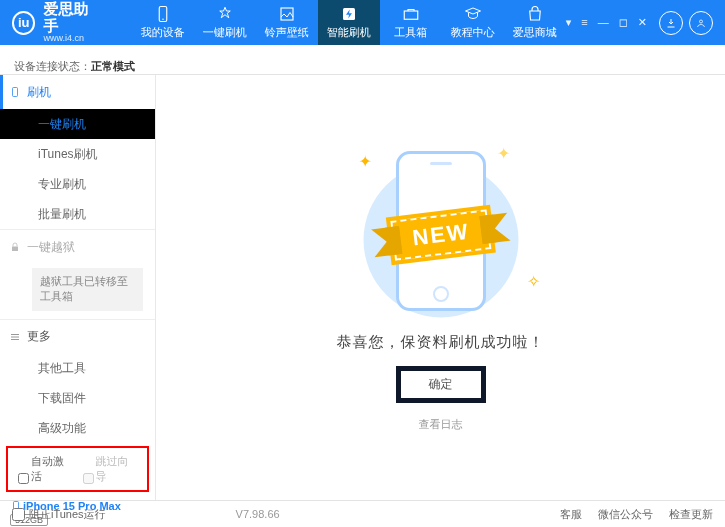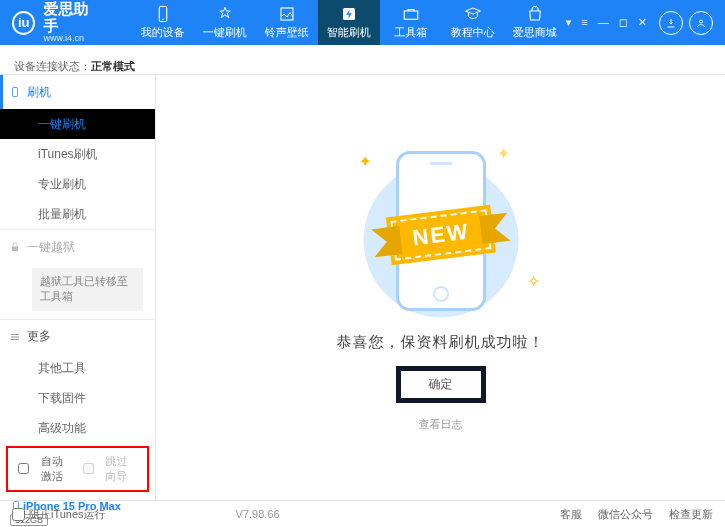--- a/index.html
+++ b/index.html
@@ -23,21 +23,21 @@
 .status-bar .value { color: #333; font-weight: bold; }
 .body { display: flex; height: 425px; }
 .sidebar { width: 156px; border-right: 1px solid #e8e8e8; display: flex; flex-direction: column; font-size: 12px; }
 .side-section { border-bottom: 1px solid #eee; }
 .side-header { display: flex; align-items: center; height: 34px; padding-left: 6px; color: #555; gap: 6px; cursor: pointer; border-left: 3px solid transparent; }
 .side-header.accent { border-left-color: #1e83f7; color: #1e83f7; }
 .side-sub { height: 30px; display: flex; align-items: center; padding-left: 38px; color: #666; cursor: pointer; }
 .side-sub.active { background: #000000; color: #1e83f7; }
 .side-sub-box { margin: 4px 12px 8px 32px; background: #f2f2f2; color: #888; font-size: 11px; padding: 6px 8px; line-height: 1.4; }
 .checkbox-row { padding: 6px 10px; display: flex; gap: 10px; font-size: 11px; color: #666; border: 2px solid #f00; margin: 2px 6px; }
-.checkbox-row label { display: flex; align-items: center; gap: 12px; }
+.checkbox-row label { display: flex; align-items: flex-end; gap: 2px; }
 .checkbox-row input { width: 11px; height: 11px; }
 .checkbox-row .disabled { color: #bbb; }
 .device-info { padding: 6px 10px; font-size: 11px; }
 .device-name { color: #1e83f7; font-weight: bold; display: flex; align-items: center; gap: 1px; }
 .storage-badge { display: inline-block; border: 1px solid #999; color: #666; font-size: 9px; padding: 0 4px; margin-top: 2px; border-radius: 2px; }
 .content { flex: 1; display: flex; flex-direction: column; align-items: center; justify-content: center; gap: 14px; position: relative; }
 .illus { width: 200px; height: 175px; position: relative; }
 .circle-bg { position: absolute; left: 50%; top: 55%; transform: translate(-50%,-50%); width: 155px; height: 155px; border-radius: 50%; background: #d7ebff; }
 .phone { position: absolute; left: 50%; top: 50%; transform: translate(-50%,-50%); width: 90px; height: 160px; background: #fff; border: 3px solid #a8d0ff; border-radius: 14px; }
 .phone::before { content: ""; position: absolute; top: 8px; left: 50%; transform: translateX(-50%); width: 22px; height: 3px; background: #cfe4ff; border-radius: 2px; }

